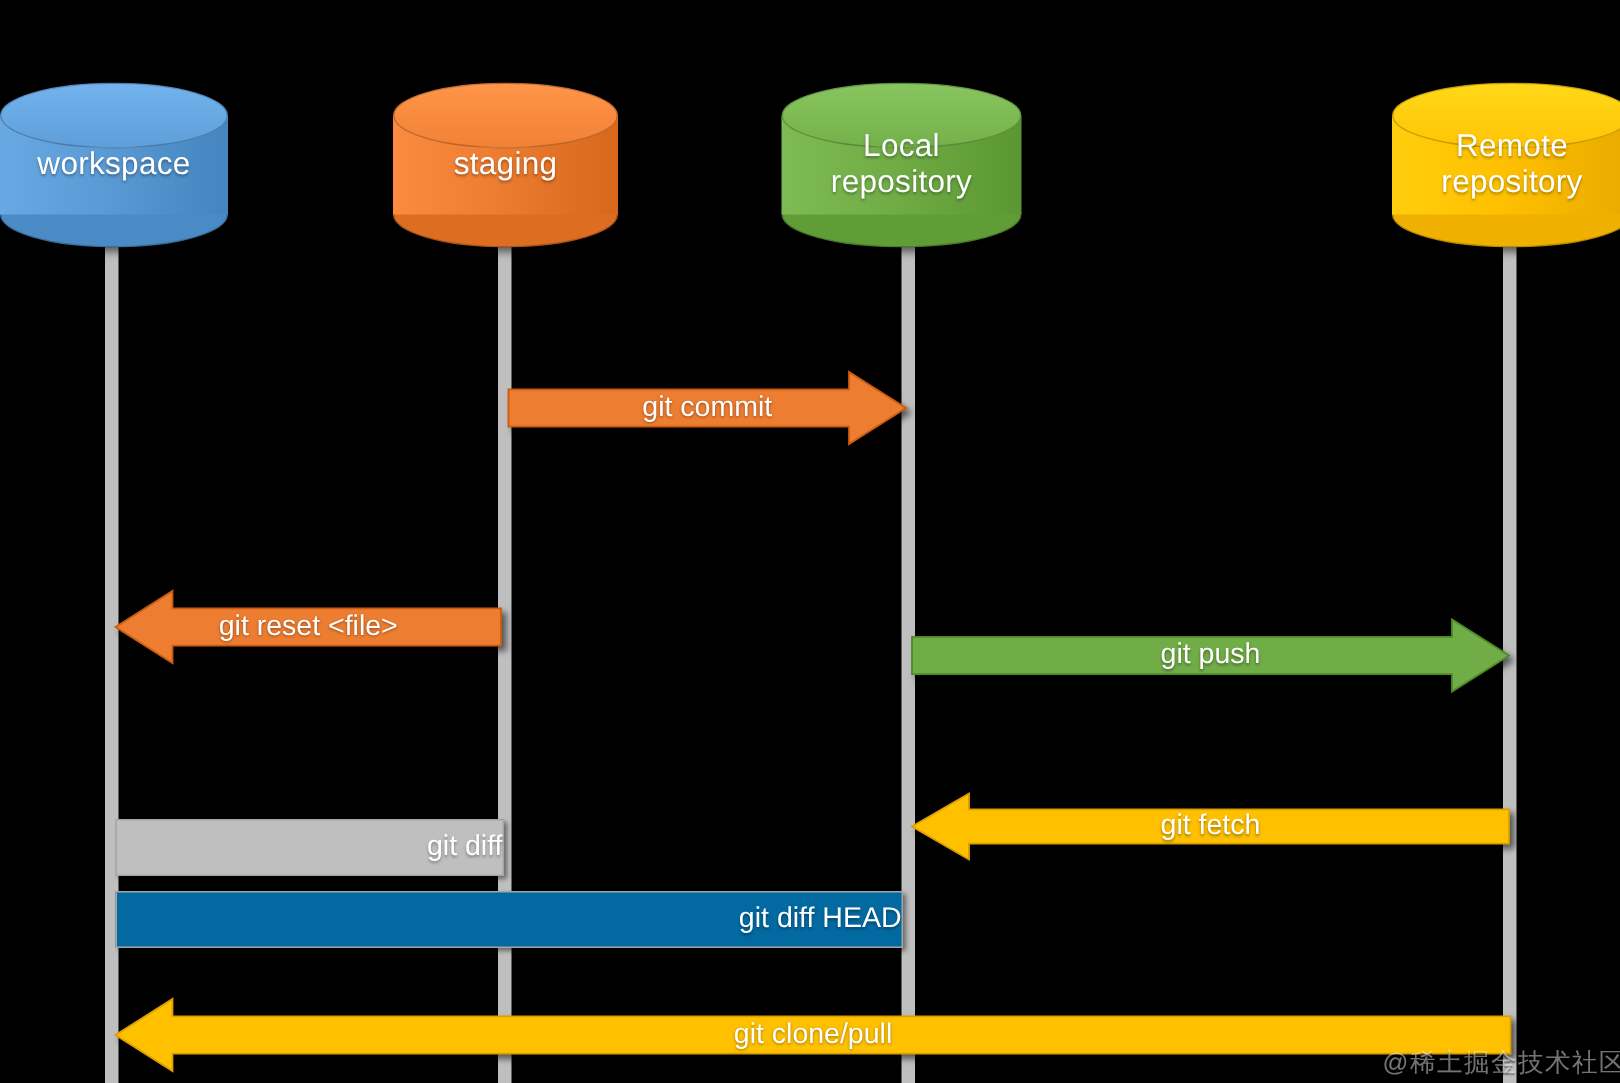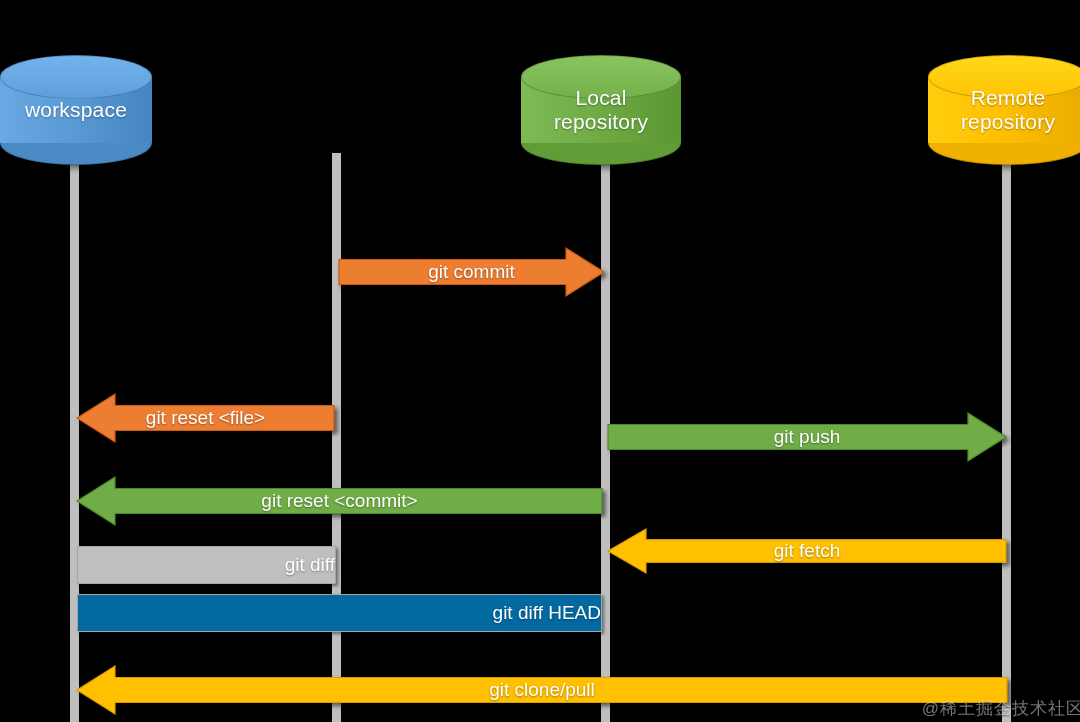--- a/index.html
+++ b/index.html
@@ -53,20 +53,26 @@
     <div class="lifeline" style="left: 70px; top: 153px; height: 569px;"></div>
     <div class="lifeline" style="left: 332px; top: 153px; height: 569px;"></div>
     <div class="lifeline" style="left: 601px; top: 153px; height: 569px;"></div>
     <div class="lifeline" style="left: 1002px; top: 153px; height: 569px;"></div>
     <div class="cyl" style="left: 0px; top: 55px; width: 152px; height: 110px; z-index: 5; filter: drop-shadow(rgba(0, 0, 0, 0.55) 3px 3px 3px);">
       <div class="bottom" style="background: rgb(75, 139, 197);"></div>
       <div class="body" style="background: linear-gradient(to right, rgb(105, 169, 227) 0%, rgb(91, 155, 213) 45%, rgb(69, 133, 191) 100%);"></div>
       <div class="top" style="background: linear-gradient(rgb(115, 179, 237), rgb(95, 159, 217)); z-index: 3;"></div>
       <div class="label">workspace</div>
     </div>
+    <div class="cyl" style="left: 262px; top: 55px; width: 150px; height: 110px; z-index: 5; filter: drop-shadow(rgba(0, 0, 0, 0.55) 3px 3px 3px);">
+      <div class="bottom" style="background: rgb(221, 109, 33);"></div>
+      <div class="body" style="background: linear-gradient(to right, rgb(251, 139, 63) 0%, rgb(237, 125, 49) 45%, rgb(215, 103, 27) 100%);"></div>
+      <div class="top" style="background: linear-gradient(rgb(255, 149, 73), rgb(241, 129, 53)); z-index: 3;"></div>
+      <div class="label">staging</div>
+    </div>
     <div class="cyl" style="left: 521px; top: 55px; width: 160px; height: 110px; z-index: 5; filter: drop-shadow(rgba(0, 0, 0, 0.55) 3px 3px 3px);">
       <div class="bottom" style="background: rgb(96, 157, 55);"></div>
       <div class="body" style="background: linear-gradient(to right, rgb(126, 187, 85) 0%, rgb(112, 173, 71) 45%, rgb(90, 151, 49) 100%);"></div>
       <div class="top" style="background: linear-gradient(rgb(136, 197, 95), rgb(116, 177, 75)); z-index: 3;"></div>
       <div class="label">Local
 repository</div>
     </div>
     <div class="cyl" style="left: 928px; top: 55px; width: 160px; height: 110px; z-index: 5; filter: drop-shadow(rgba(0, 0, 0, 0.55) 3px 3px 3px);">
       <div class="bottom" style="background: rgb(239, 176, 0);"></div>
       <div class="body" style="background: linear-gradient(to right, rgb(255, 206, 14) 0%, rgb(255, 192, 0) 45%, rgb(233, 170, 0) 100%);"></div>
@@ -85,26 +91,20 @@
         <polygon points="0,11.52 360,11.52 360,0 398,24 360,48 360,36.480000000000004 0,36.480000000000004" fill="#70AD47" stroke="#4e8b25" stroke-width="1.2"></polygon>
       </svg>
       <div class="cap center">git push</div>
     </div>
     <div class="arrow" style="left: 77px; top: 394px; width: 257px; height: 48px; z-index: 6; filter: drop-shadow(rgba(0, 0, 0, 0.55) 3px 3px 2px);">
       <svg viewBox="0 0 257 48" preserveAspectRatio="none">
         <polygon points="257,11.52 38,11.52 38,0 0,24 38,48 38,36.480000000000004 257,36.480000000000004" fill="#ED7D31" stroke="#cb5b0f" stroke-width="1.2"></polygon>
       </svg>
       <div class="cap center">git reset &lt;file&gt;</div>
     </div>
-    <div class="arrow" style="left: 77px; top: 477px; width: 525px; height: 48px; z-index: 6; filter: drop-shadow(rgba(0, 0, 0, 0.55) 3px 3px 2px);">
-      <svg viewBox="0 0 525 48" preserveAspectRatio="none">
-        <polygon points="525,11.52 38,11.52 38,0 0,24 38,48 38,36.480000000000004 525,36.480000000000004" fill="#70AD47" stroke="#4e8b25" stroke-width="1.2"></polygon>
-      </svg>
-      <div class="cap center">git reset &lt;commit&gt;</div>
-    </div>
     <div class="arrow" style="left: 608px; top: 529px; width: 398px; height: 44px; z-index: 6; filter: drop-shadow(rgba(0, 0, 0, 0.55) 3px 3px 2px);">
       <svg viewBox="0 0 398 44" preserveAspectRatio="none">
         <polygon points="398,10.559999999999999 38,10.559999999999999 38,0 0,22 38,44 38,33.44 398,33.44" fill="#FFC000" stroke="#dd9e00" stroke-width="1.2"></polygon>
       </svg>
       <div class="cap center">git fetch</div>
     </div>
     <div class="arrow" style="left: 77px; top: 666px; width: 930px; height: 48px; z-index: 6; filter: drop-shadow(rgba(0, 0, 0, 0.55) 3px 3px 2px);">
       <svg viewBox="0 0 930 48" preserveAspectRatio="none">
         <polygon points="930,11.52 38,11.52 38,0 0,24 38,48 38,36.480000000000004 930,36.480000000000004" fill="#FFC000" stroke="#dd9e00" stroke-width="1.2"></polygon>
       </svg>

